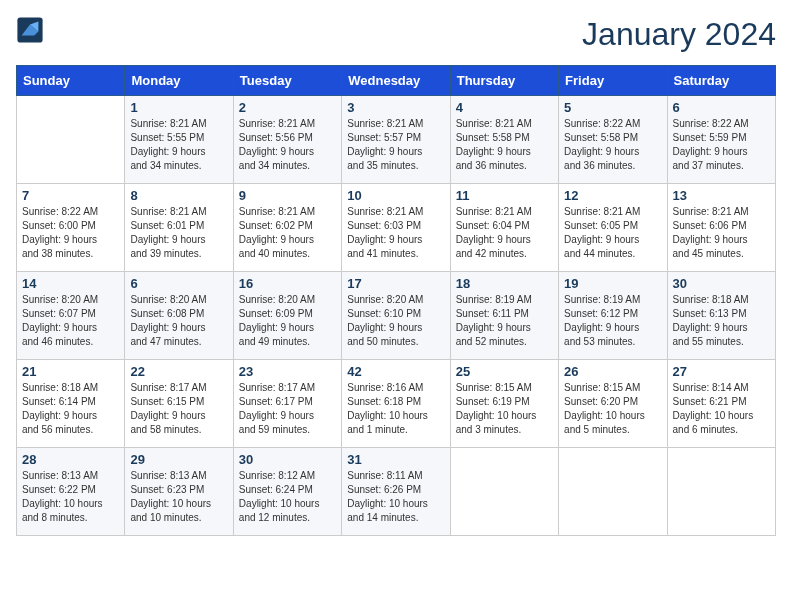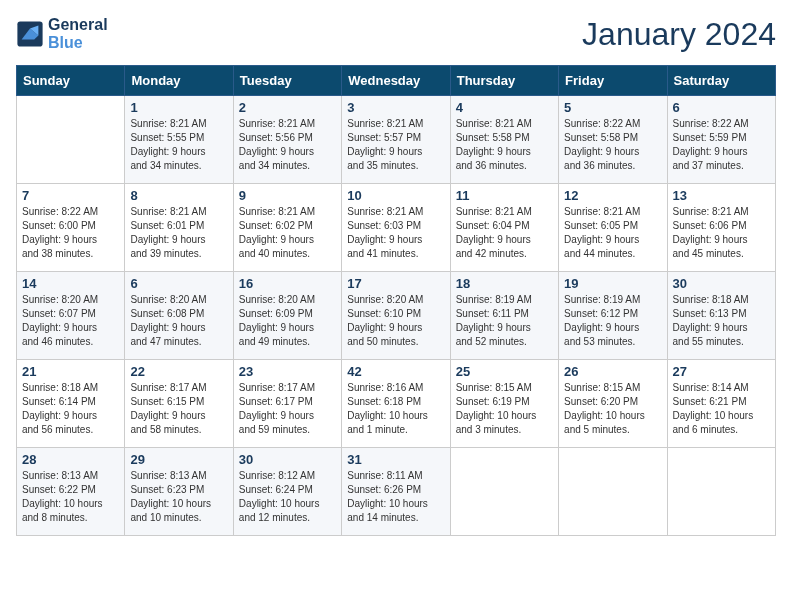--- a/index.html
+++ b/index.html
@@ -36,21 +36,21 @@
     .location {
       font-size: 14px;
       color: #555;
     }
     table {
       width: 100%;
       border-collapse: collapse;
       font-size: 11px;
     }
     thead tr th {
-      background: #0c4a6e;
+      background: #1d4ed8;
       color: #fff;
       font-size: 13px;
       font-weight: bold;
       padding: 7px 6px;
       text-align: left;
       border: 1px solid #2a5a8a;
     }
     tbody tr td {
       border: 1px solid #ccc;
       vertical-align: top;
@@ -81,24 +81,20 @@
 </head>
 <body>
 
 <div class="header">
   <div class="logo">
     <svg class="logo-icon" viewBox="0 0 40 40">
       <rect x="2" y="2" width="36" height="36" rx="4" fill="#1a3a5c"></rect>
       <polygon points="8,28 20,12 32,22 26,28" fill="#4a90d9"></polygon>
       <polygon points="20,12 32,8 32,22" fill="#6ab0f5"></polygon>
     </svg>
-    <div>
-      <div style="font-size:16px;font-weight:bold;color:#1a3a5c;line-height:1.1;">General</div>
-      <div style="font-size:16px;font-weight:bold;color:#4a90d9;line-height:1.1;">Blue</div>
-    </div>
   </div>
   <div class="title-block">
     <div class="month-title">January 2024</div>
   </div>
 </div>
 
 <table>
   <thead>
     <tr>
     <th>Sunday</th>

